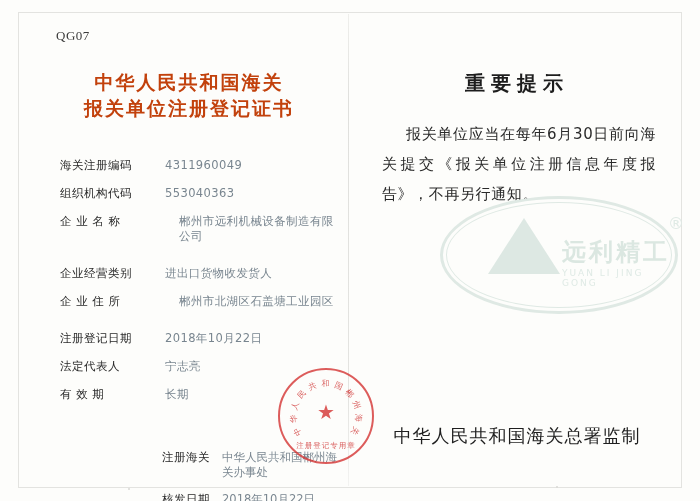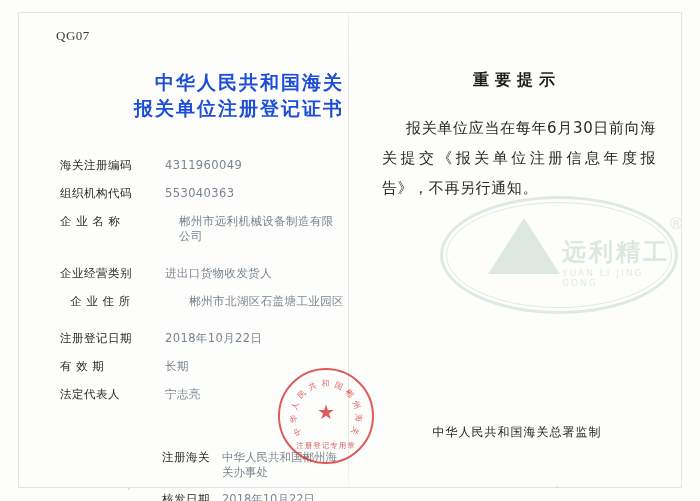--- a/index.html
+++ b/index.html
@@ -53,23 +53,23 @@
   }
 
   
   .left {
     position: absolute;
     left: 34px;
     top: 70px;
     width: 310px;
   }
   .title-block {
-    text-align: right;
+    text-align: center;
     font-family: Liberation Sans, sans-serif;
-    color: #1d4ed8;
+    color: #c2410c;
   }
   .title-line1 {
     font-size: 19px;
     letter-spacing: 2px;
     font-weight: 700;
   }
   .title-line2 {
     font-size: 19px;
     letter-spacing: 2px;
     font-weight: 700;
@@ -79,21 +79,21 @@
     margin-top: 36px;
     padding-left: 26px;
   }
   .field-row {
     display: flex;
     align-items: baseline;
     margin-bottom: 13px;
     font-size: 11.5px;
     gap: 31px;
   }
-  .field-row.gap-big { margin-bottom: 22px; justify-content: flex-end; }
+  .field-row.gap-big { margin-bottom: 22px; }
   .field-label {
     width: 74px;
     flex: 0 0 74px;
     color: #2a2a2a;
     letter-spacing: 0.5px;
     font-size: 11.5px;
   }
   .field-label.spread {
     display: flex;
     justify-content: space-between;
@@ -131,21 +131,21 @@
 
   
   .right {
     position: absolute;
     left: 372px;
     top: 70px;
     width: 290px;
   }
   .notice-title {
     text-align: center;
-    font-size: 16px;
+    font-size: 20px;
     font-weight: 700;
     letter-spacing: 6px;
     color: #1d1d1d;
   }
   .notice-body {
     margin-top: 22px;
     font-size: 15px;
     line-height: 2.0;
     color: #2a2a2a;
     letter-spacing: 0.6px;
@@ -153,21 +153,21 @@
     padding: 0 6px 0 10px;
   }
   .notice-body p { margin: 0; text-indent: 24px; }
 
   .issuer {
     position: absolute;
     left: 372px;
     top: 424px;
     width: 290px;
     text-align: center;
-    font-size: 12px;
+    font-size: 18px;
     letter-spacing: 1px;
     color: #1f1f1f;
   }
 
   
   .watermark {
     position: absolute;
     left: 440px;
     top: 196px;
     width: 238px;
@@ -316,26 +316,26 @@
       </div>
       <div class="field-row gap-big">
         <div class="field-label spread">企 业 住 所</div>
         <div class="field-value indent">郴州市北湖区石盖塘工业园区</div>
       </div>
       <div class="field-row">
         <div class="field-label">注册登记日期</div>
         <div class="field-value">2018年10月22日</div>
       </div>
       <div class="field-row">
+        <div class="field-label spread">法定代表人</div>
+        <div class="field-value">宁志亮</div>
+      </div>
+      <div class="field-row">
         <div class="field-label spread">有 效 期</div>
         <div class="field-value">长期</div>
-      </div>
-      <div class="field-row">
-        <div class="field-label spread">法定代表人</div>
-        <div class="field-value">宁志亮</div>
       </div>
     </div>
 
     <div class="footer-fields">
       <div class="footer-row">
         <div class="footer-label">注册海关</div>
         <div class="footer-value">中华人民共和国郴州海关办事处</div>
       </div>
       <div class="footer-row">
         <div class="footer-label">核发日期</div>

